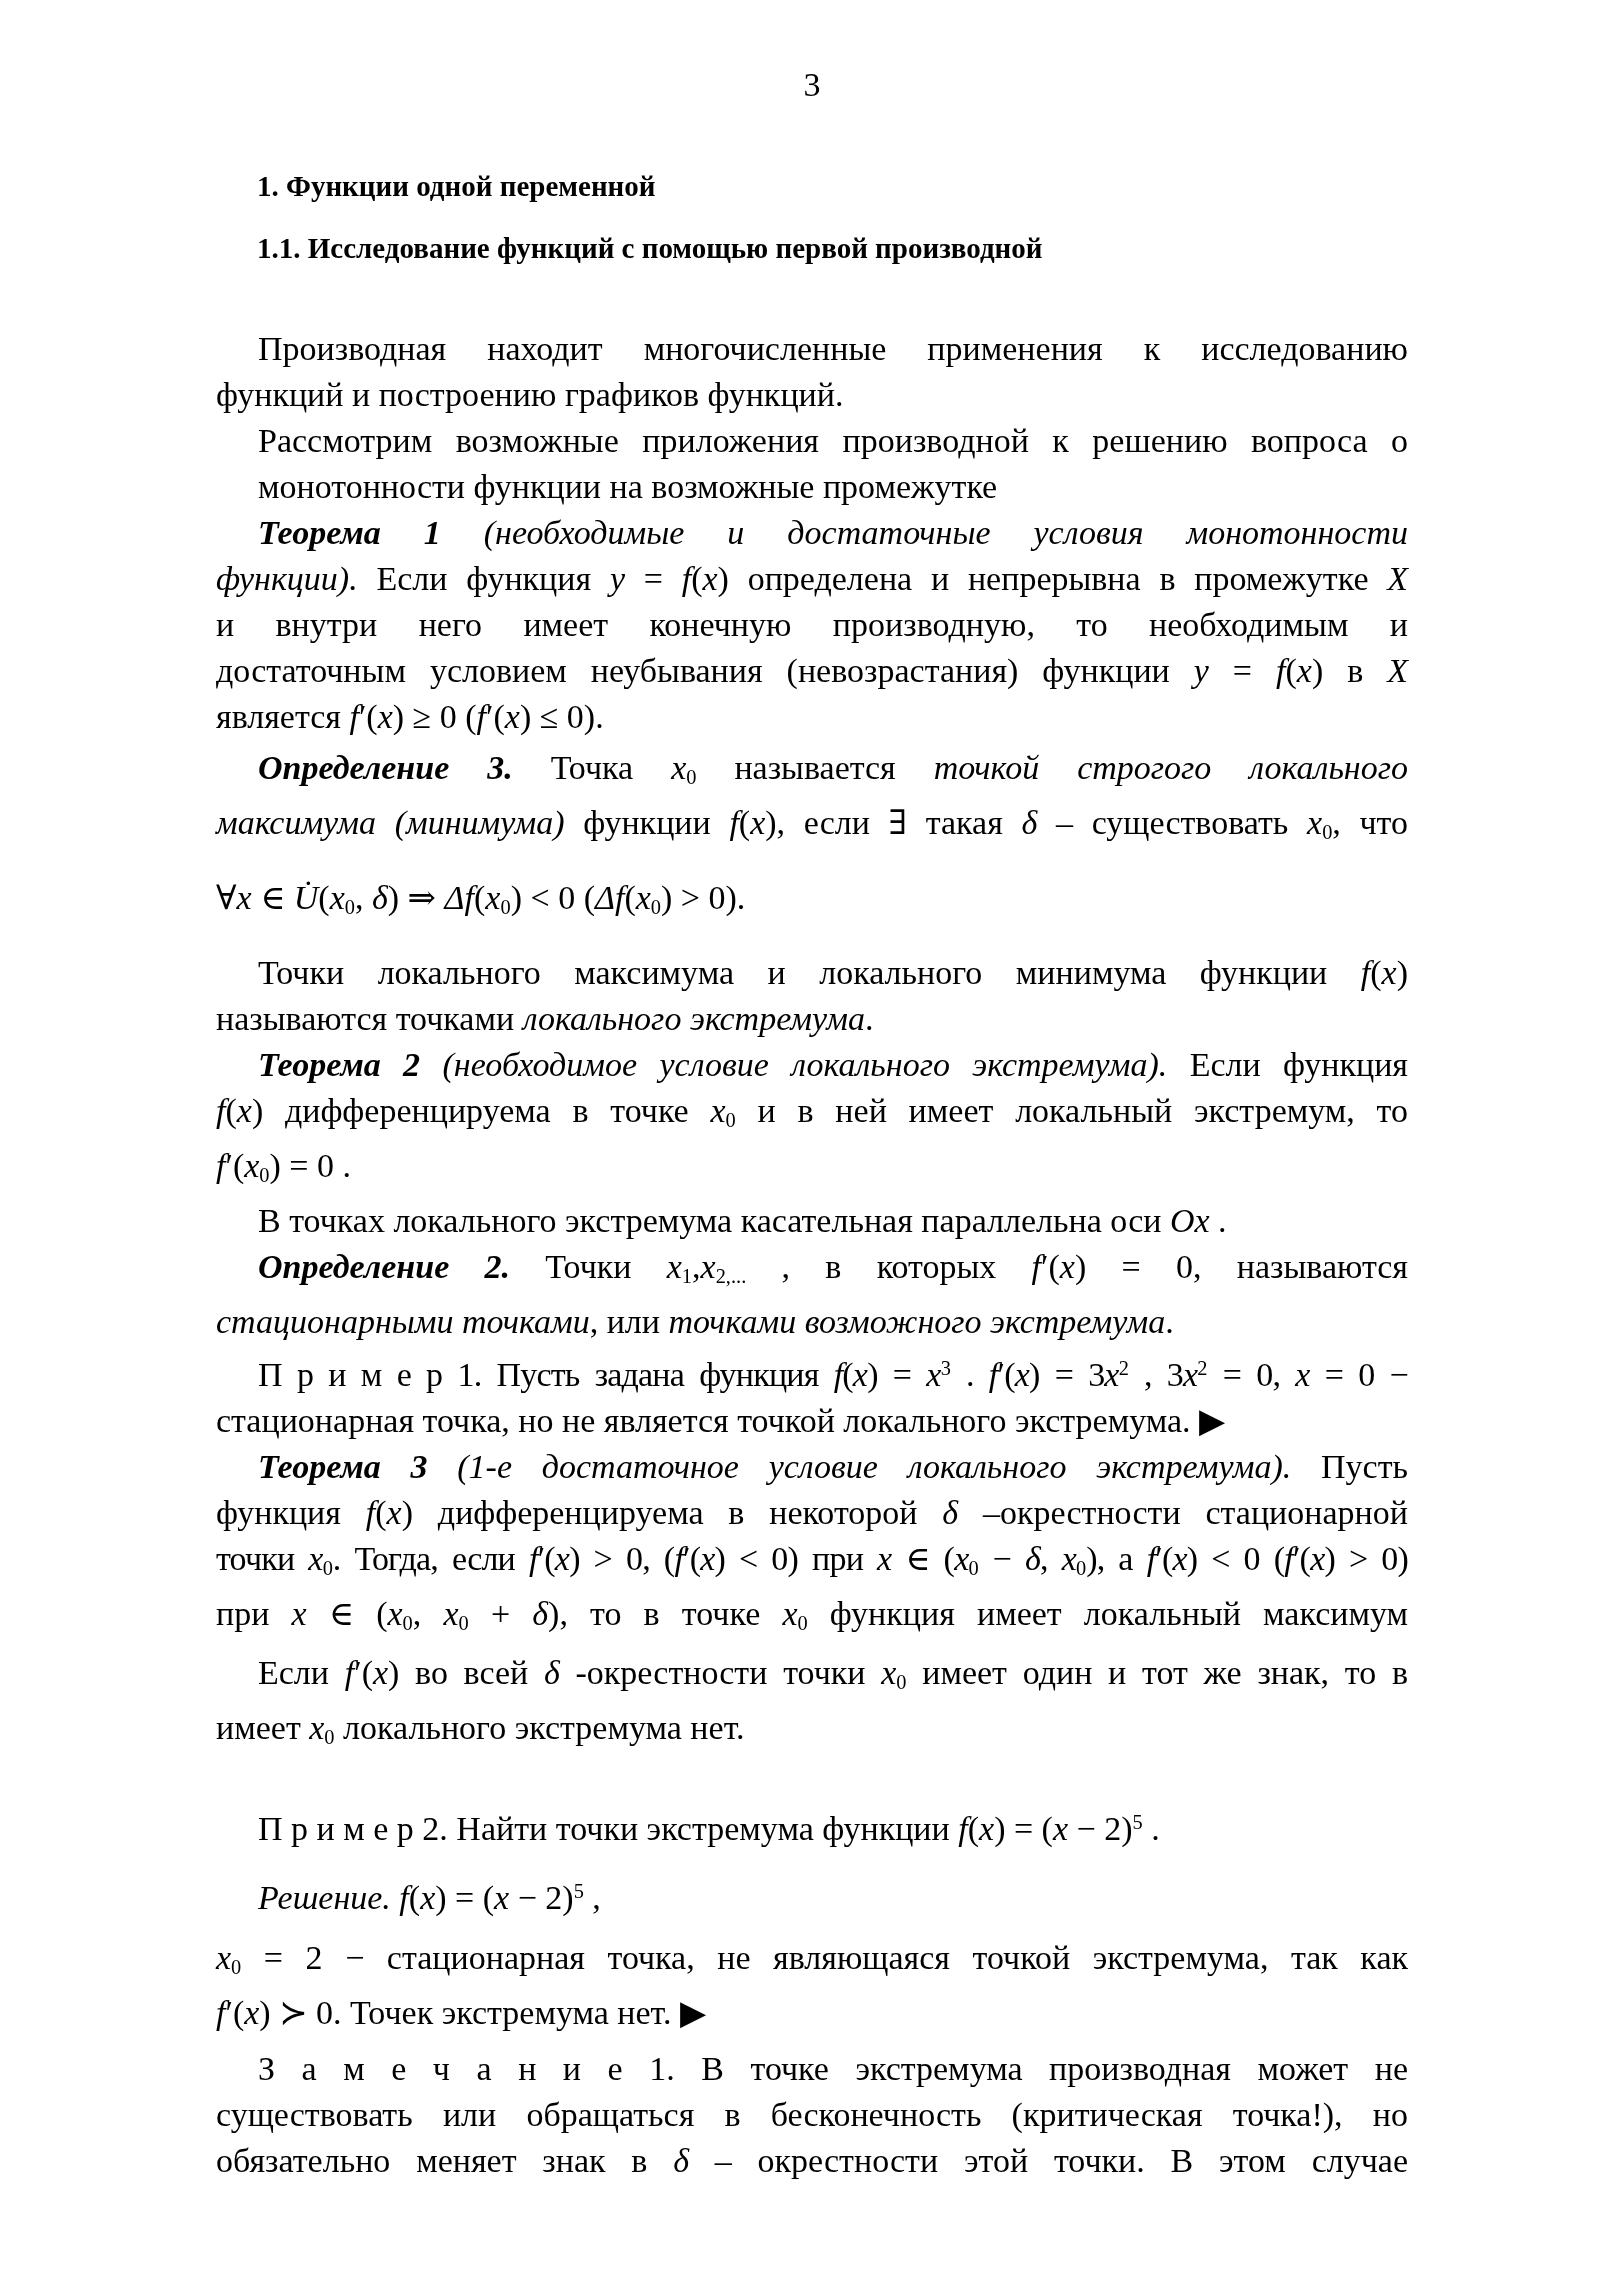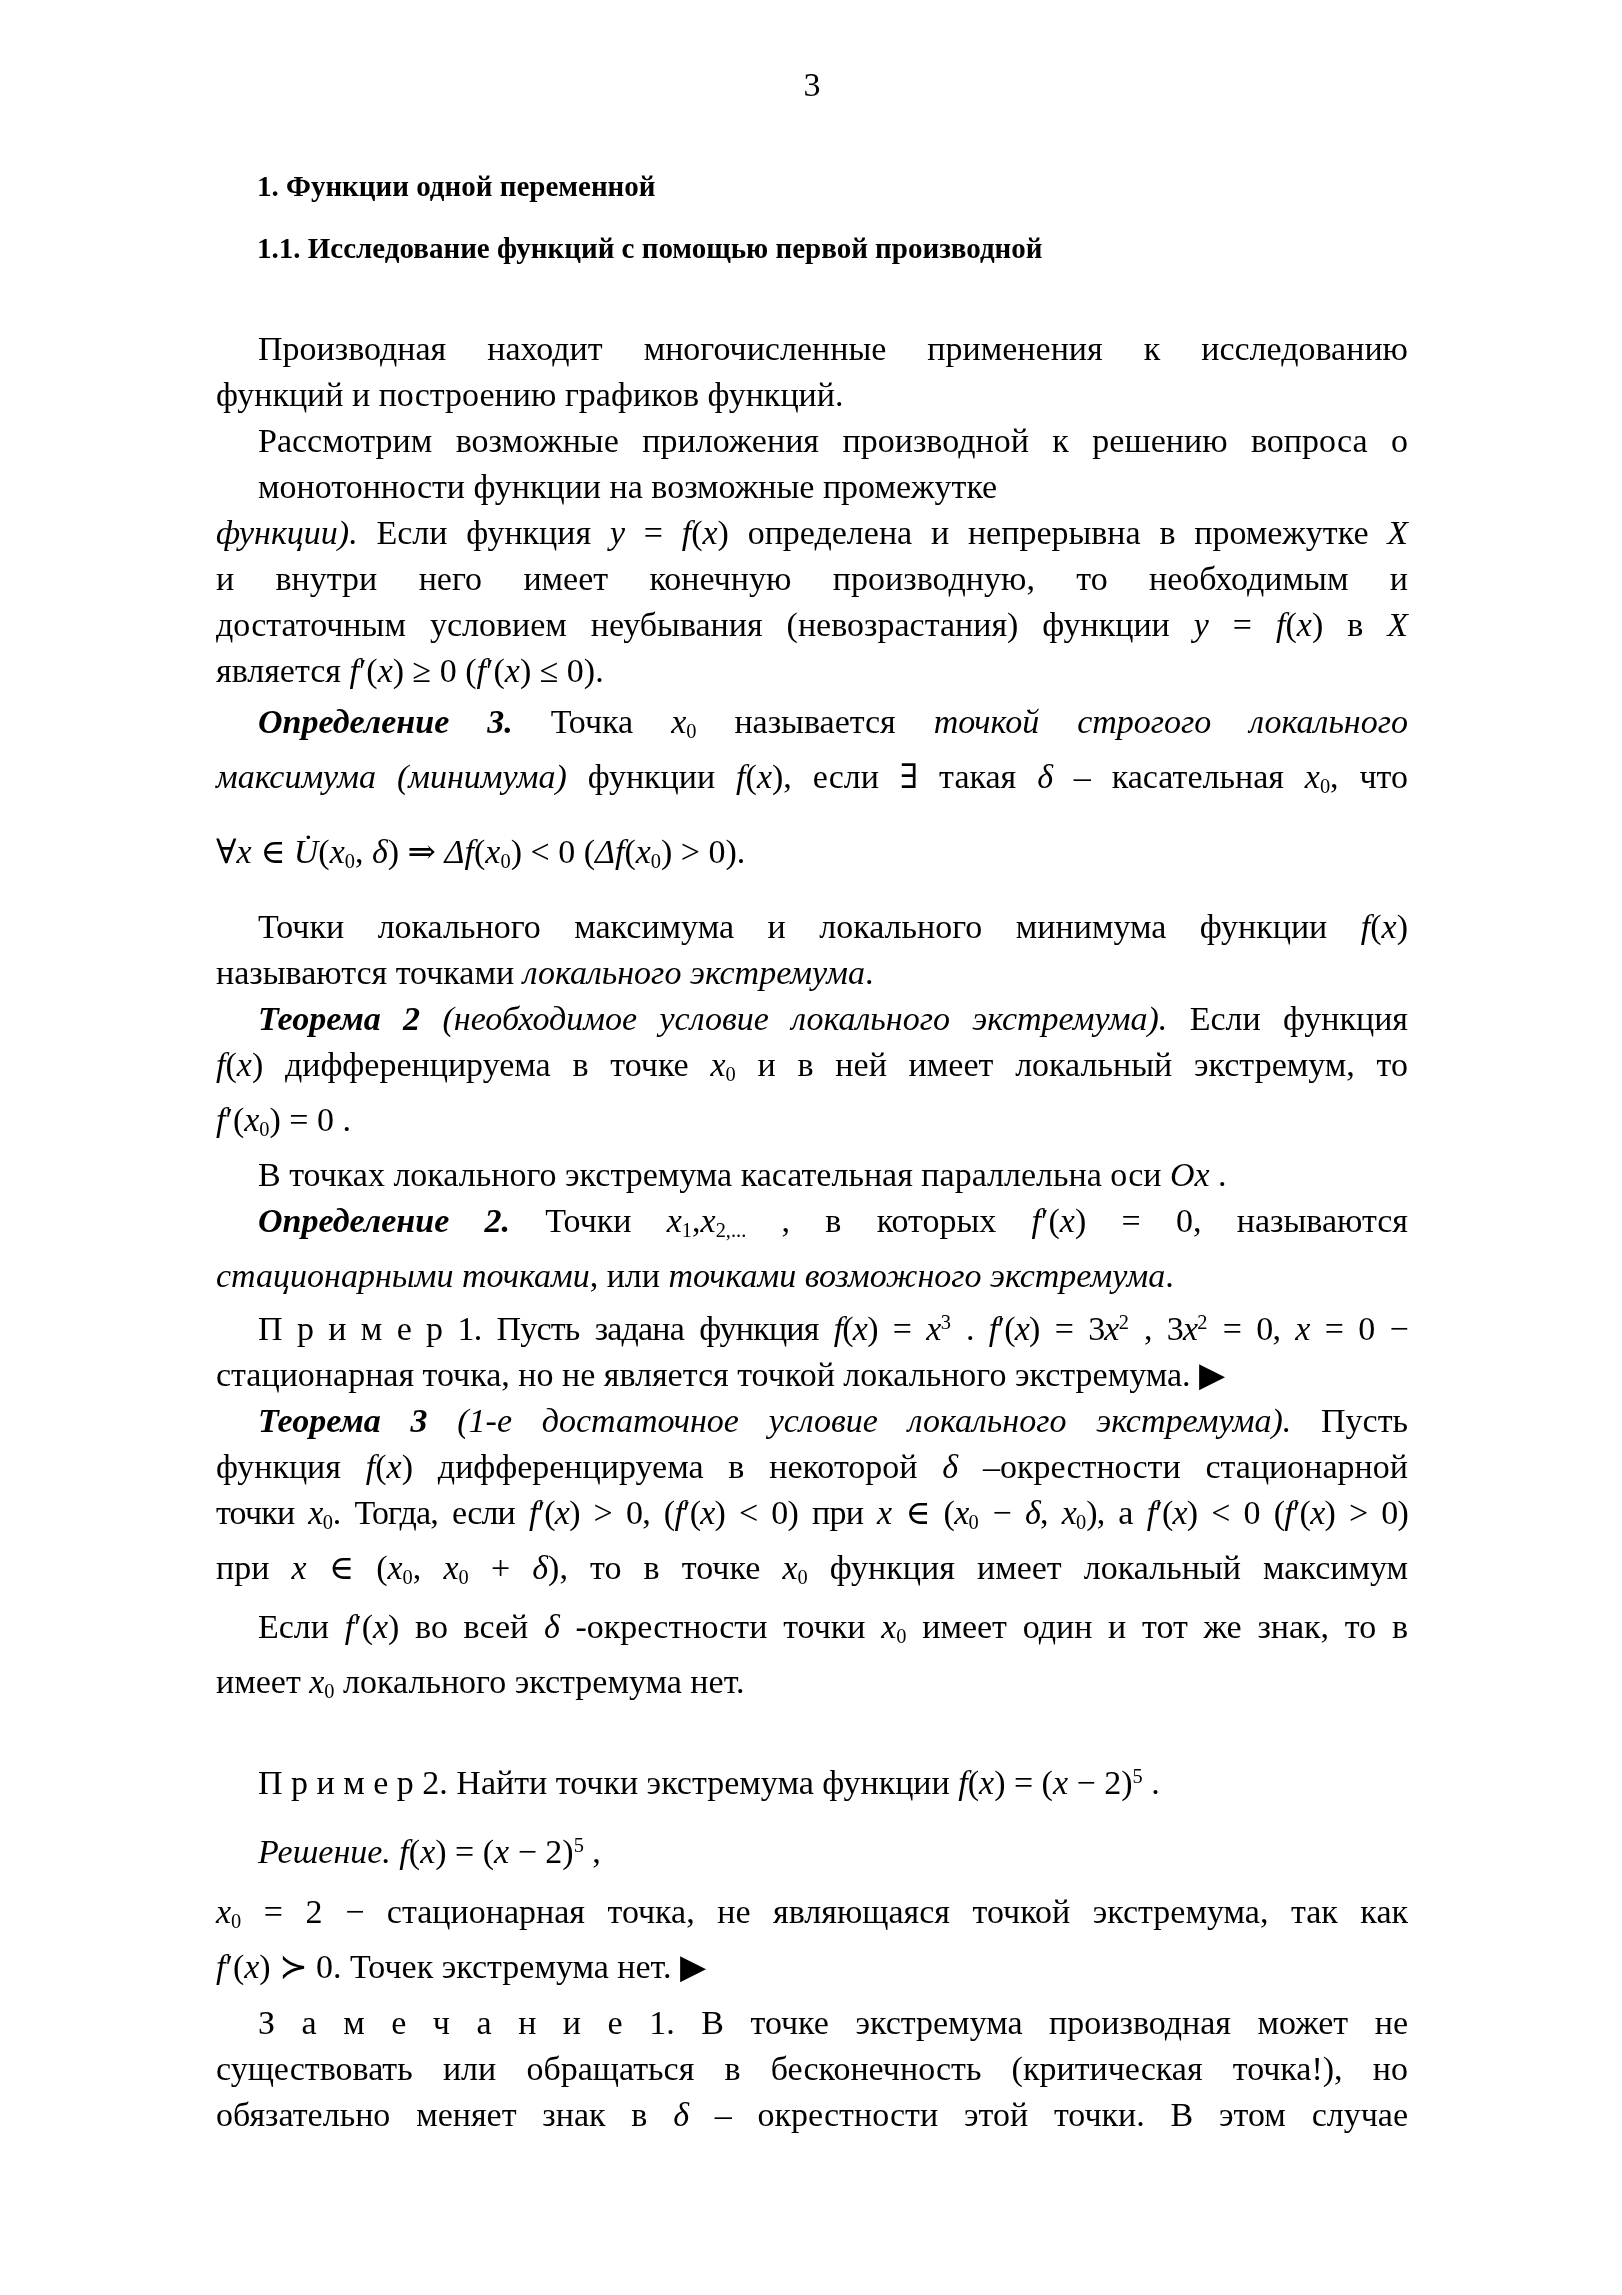--- a/index.html
+++ b/index.html
@@ -55,26 +55,27 @@
     <div class="pagenum">3</div>
     <div class="headings">
       <div class="h">1. Функции одной переменной</div>
       <div class="h">1.1. Исследование функций с помощью первой производной</div>
     </div>
     <div class="lines" id="lines">
         <div class="line just" style="text-indent: 42px;"><span class="r">Производная находит многочисленные применения к исследованию</span></div>
         <div class="line" style="text-indent: 0px;"><span class="r">функций и построению графиков функций.</span></div>
         <div class="line just" style="text-indent: 42px;"><span class="r">Рассмотрим возможные приложения производной к решению вопроса о</span></div>
         <div class="line" style="text-indent: 42px;"><span class="r">монотонности функции на возможные промежутке</span></div>
+        <div class="line just" style="text-indent: 42px;"><span class="bi">Теорема 1 </span><span class="i">(необходимые и достаточные условия монотонности</span></div>
         <div class="line just" style="text-indent: 0px;"><span class="i">функции).</span><span class="r"> Если функция </span><span class="i">y</span><span class="r"> = </span><span class="i">f</span><span class="r">(</span><span class="i">x</span><span class="r">) определена и непрерывна в промежутке </span><span class="i">X</span></div>
         <div class="line just" style="text-indent: 0px;"><span class="r">и внутри него имеет конечную производную, то необходимым и</span></div>
         <div class="line just" style="text-indent: 0px;"><span class="r">достаточным условием неубывания (невозрастания) функции </span><span class="i">y</span><span class="r"> = </span><span class="i">f</span><span class="r">(</span><span class="i">x</span><span class="r">) в </span><span class="i">X</span></div>
         <div class="line" style="text-indent: 0px;"><span class="r">является </span><span class="i">f</span><span class="r">′(</span><span class="i">x</span><span class="r">) ≥ 0 (</span><span class="i">f</span><span class="r">′(</span><span class="i">x</span><span class="r">) ≤ 0).</span></div>
         <div class="line just" style="text-indent: 42px; margin-top: 5.2px;"><span class="bi">Определение 3.</span><span class="r"> Точка </span><span class="i">x</span><span class="s">0</span><span class="r"> называется </span><span class="i">точкой строгого локального</span></div>
-        <div class="line just" style="text-indent: 0px;"><span class="i">максимума (минимума)</span><span class="r"> функции </span><span class="i">f</span><span class="r">(</span><span class="i">x</span><span class="r">), если ∃ такая </span><span class="i">δ</span><span class="r"> – касательная </span><span class="i">x</span><span class="s">0</span><span class="r">, что</span></div>
+        <div class="line just" style="text-indent: 0px;"><span class="i">максимума (минимума)</span><span class="r"> функции </span><span class="i">f</span><span class="r">(</span><span class="i">x</span><span class="r">), если ∃ такая </span><span class="i">δ</span><span class="r"> – существовать </span><span class="i">x</span><span class="s">0</span><span class="r">, что</span></div>
         <div class="line" style="text-indent: 0px; margin-top: 19.6px;"><span class="r">∀</span><span class="i">x</span><span class="r"> ∈ </span><span class="i">U̇</span><span class="r">(</span><span class="i">x</span><span class="s">0</span><span class="r">, </span><span class="i">δ</span><span class="r">) ⇒ </span><span class="i">Δf</span><span class="r">(</span><span class="i">x</span><span class="s">0</span><span class="r">) &lt; 0  (</span><span class="i">Δf</span><span class="r">(</span><span class="i">x</span><span class="s">0</span><span class="r">) &gt; 0).</span></div>
         <div class="line just" style="text-indent: 42px; margin-top: 19.6px;"><span class="r">Точки локального максимума и локального минимума функции </span><span class="i">f</span><span class="r">(</span><span class="i">x</span><span class="r">)</span></div>
         <div class="line" style="text-indent: 0px;"><span class="r">называются точками </span><span class="i">локального экстремума</span><span class="r">.</span></div>
         <div class="line just" style="text-indent: 42px;"><span class="bi">Теорема 2 </span><span class="i">(необходимое условие локального экстремума).</span><span class="r"> Если функция</span></div>
         <div class="line just" style="text-indent: 0px;"><span class="i">f</span><span class="r">(</span><span class="i">x</span><span class="r">) дифференцируема в точке </span><span class="i">x</span><span class="s">0</span><span class="r"> и в ней имеет локальный экстремум, то</span></div>
         <div class="line" style="text-indent: 0px;"><span class="i">f</span><span class="r">′(</span><span class="i">x</span><span class="s">0</span><span class="r">) = 0 .</span></div>
         <div class="line" style="text-indent: 42px;"><span class="r">В точках локального экстремума касательная параллельна оси </span><span class="i">Ox</span><span class="r"> .</span></div>
         <div class="line just" style="text-indent: 42px;"><span class="bi">Определение 2.</span><span class="r"> Точки </span><span class="i">x</span><span class="s">1</span><span class="r">,</span><span class="i">x</span><span class="s">2,...</span><span class="r"> , в которых </span><span class="i">f</span><span class="r">′(</span><span class="i">x</span><span class="r">) = 0, называются</span></div>
         <div class="line" style="text-indent: 0px;"><span class="i">стационарными точками</span><span class="r">, или </span><span class="i">точками возможного экстремума</span><span class="r">.</span></div>
         <div class="line just tight" style="text-indent: 42px;"><span class="r">П р и м е р 1. Пусть задана функция </span><span class="i">f</span><span class="r">(</span><span class="i">x</span><span class="r">) = </span><span class="i">x</span><span class="u">3</span><span class="r"> . </span><span class="i">f</span><span class="r">′(</span><span class="i">x</span><span class="r">) = 3</span><span class="i">x</span><span class="u">2</span><span class="r"> , 3</span><span class="i">x</span><span class="u">2</span><span class="r"> = 0, </span><span class="i">x</span><span class="r"> = 0 −</span></div>

